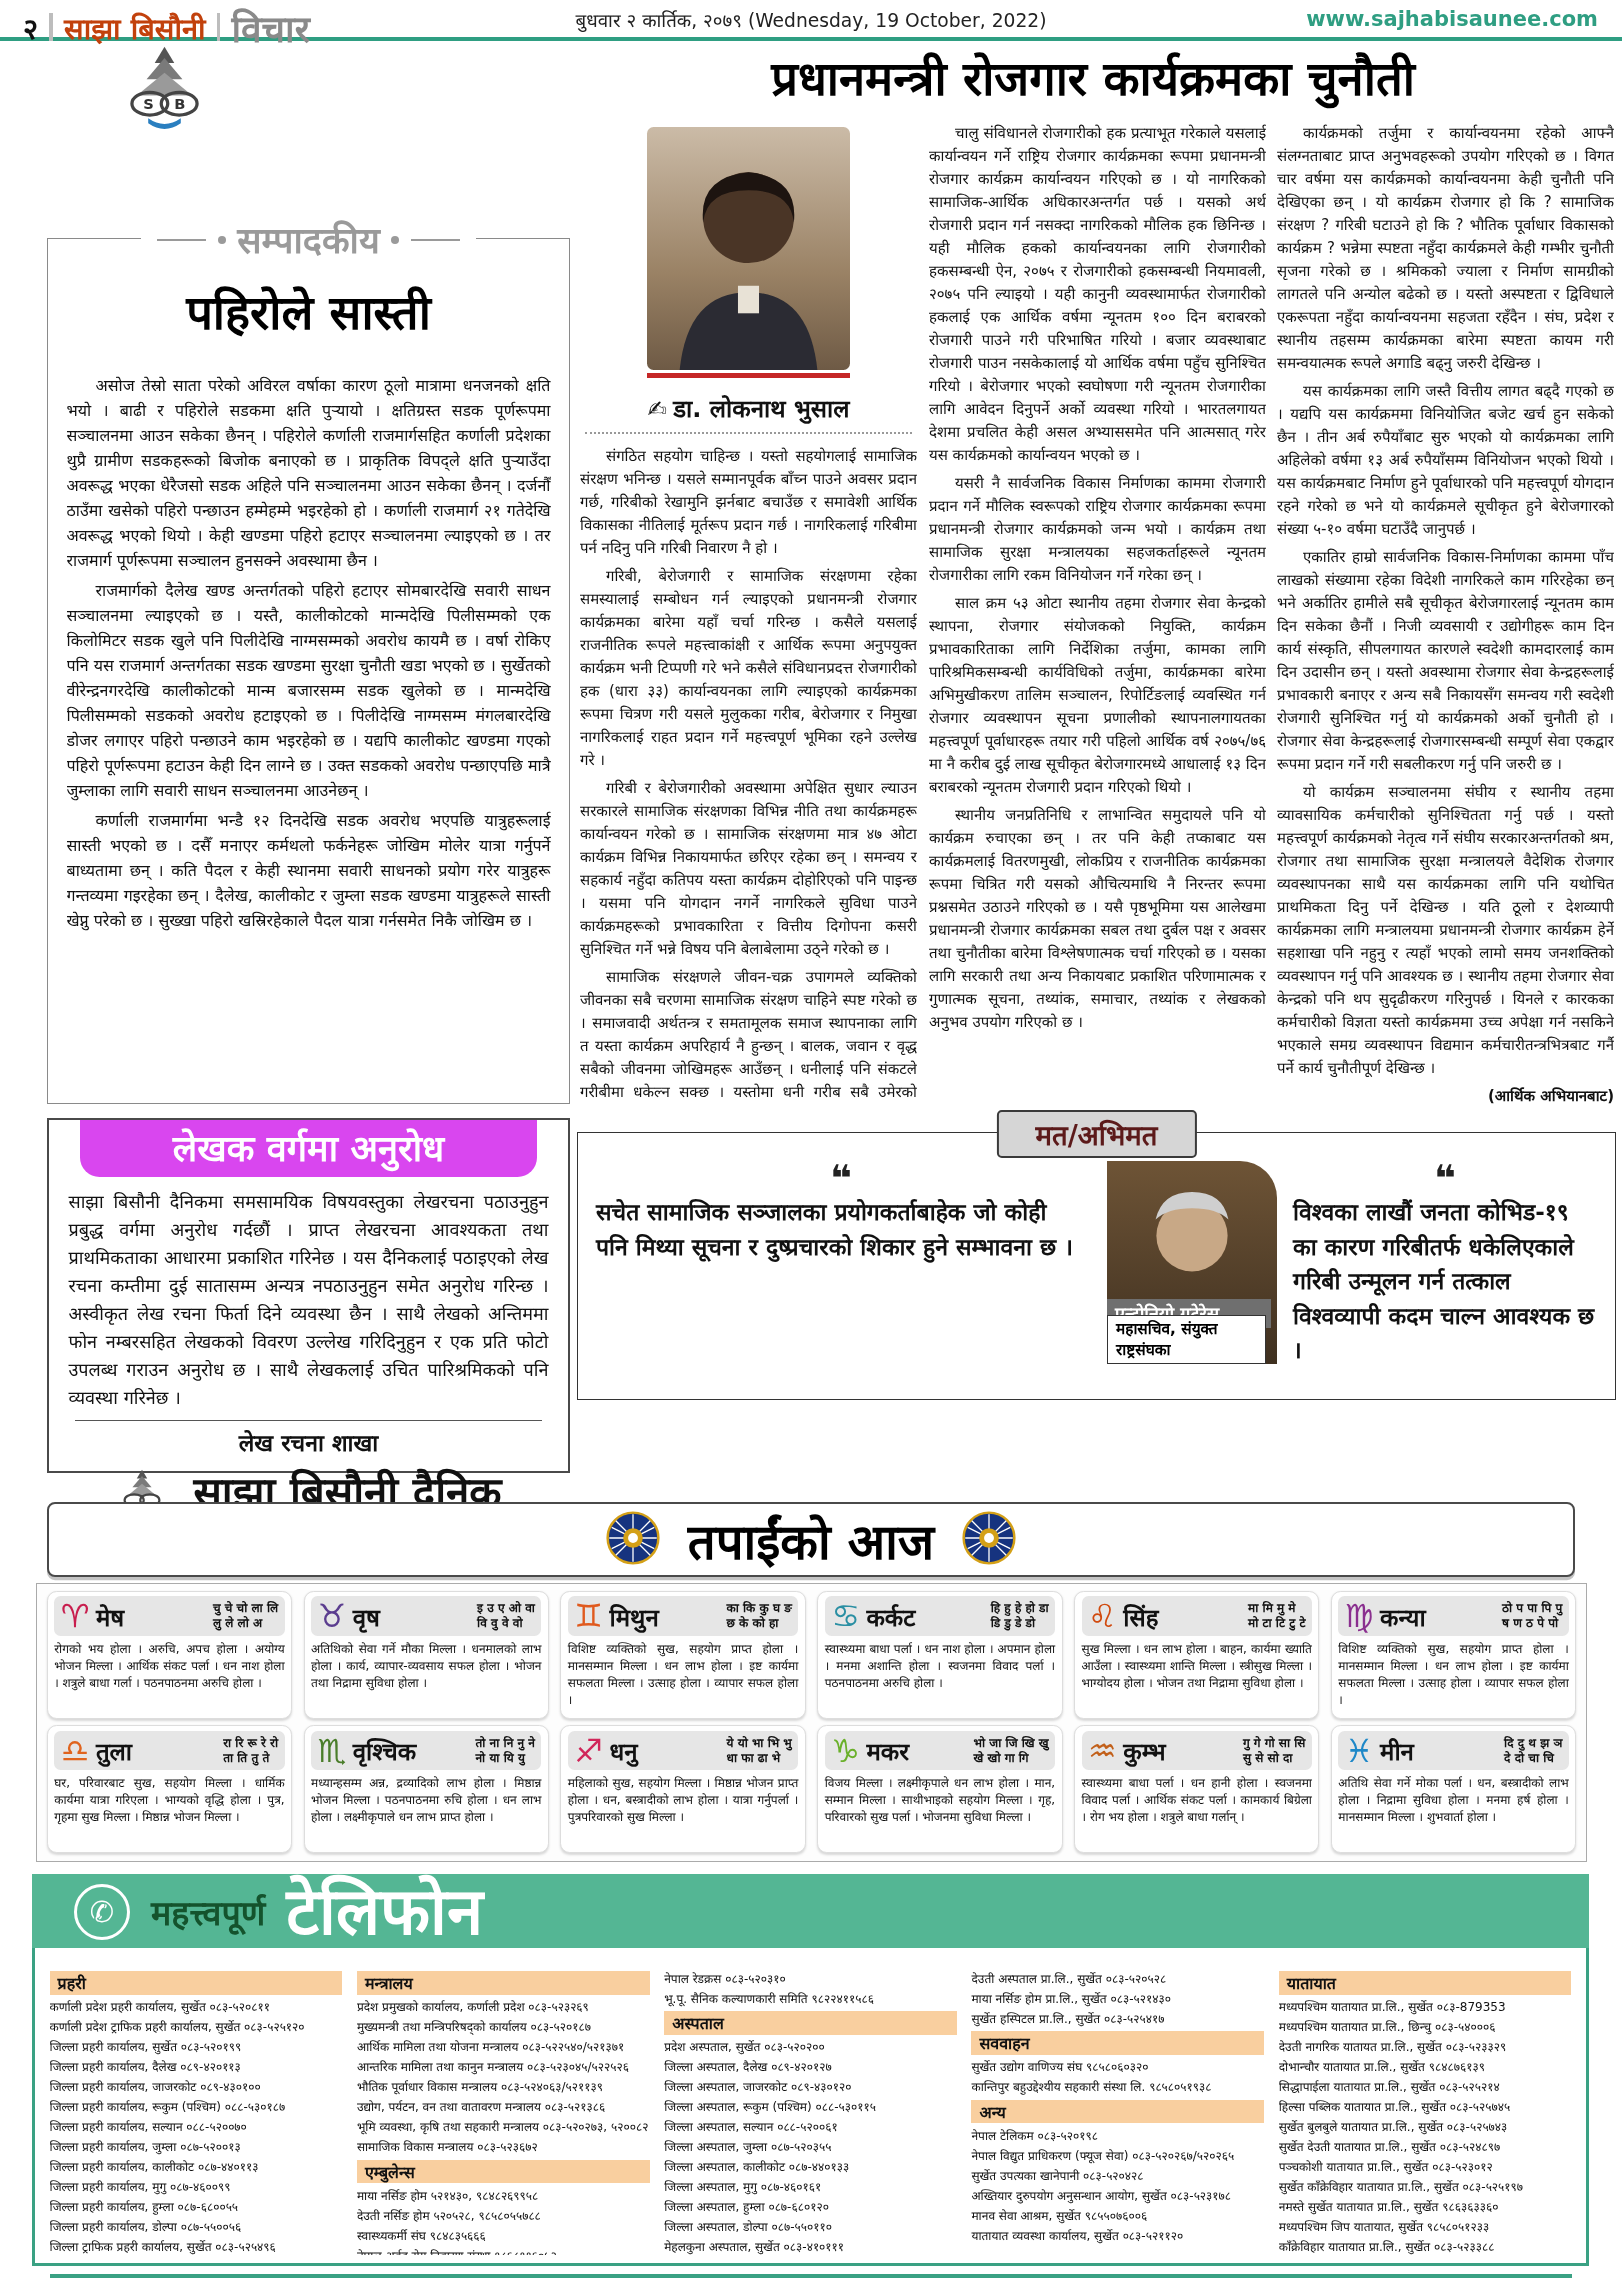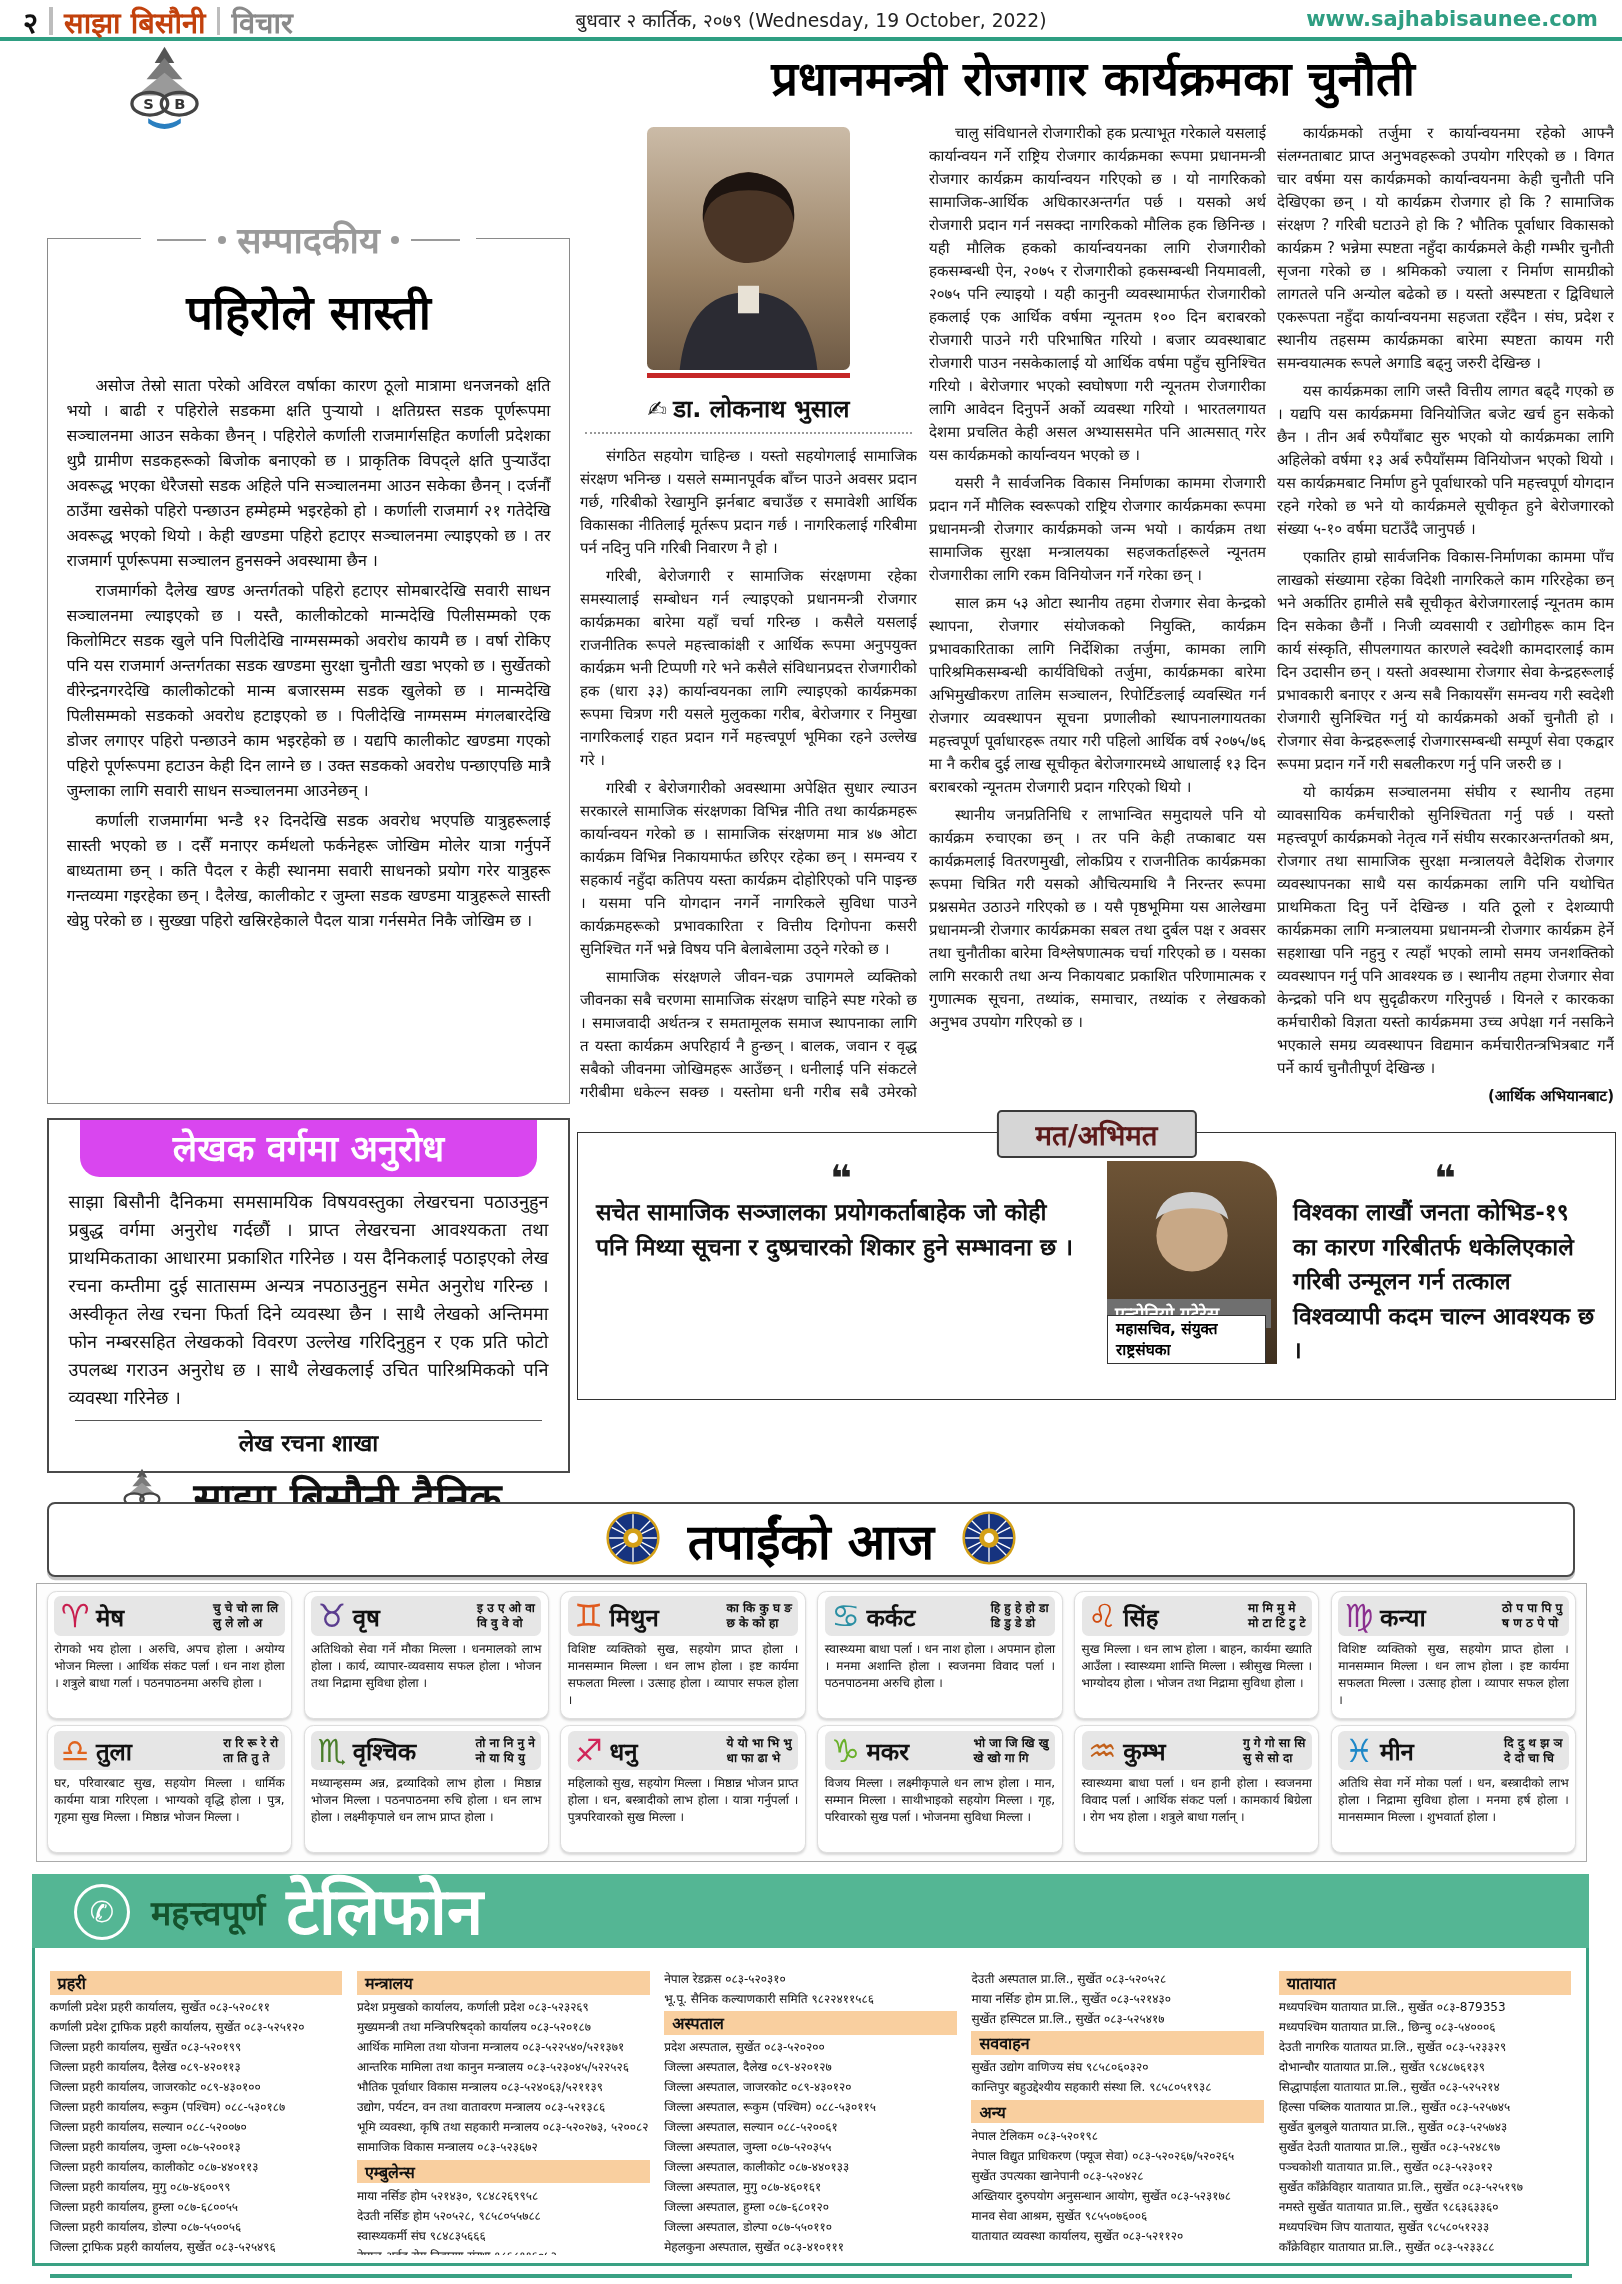--- a/index.html
+++ b/index.html
@@ -4,21 +4,21 @@
 <style>
   html,body{margin:0;padding:0;background:#e8e8e8;}
   .page{position:relative;width:1622px;height:2284px;background:#ffffff;overflow:hidden;
         font-family:"DejaVu Sans",sans-serif;color:#111;}
   
   .masthead{position:absolute;top:0;left:0;width:1622px;height:37px;border-bottom:4px solid #2f9e82;}
   .mh-left{position:absolute;left:23px;top:1.6px;display:flex;align-items:center;gap:11.4px;}
   .mh-page{font-size:29px;font-weight:bold;color:#111;}
   .mh-sep{width:3.2px;height:27.6px;background:#bdbdbd;}
   .mh-paper{font-size:29px;font-weight:bold;color:#c2410c;}
-  .mh-section{font-size:29px;font-weight:bold;color:#8a8a8a;}
+  .mh-section{font-size:37px;font-weight:bold;color:#8a8a8a;}
   .mh-date{position:absolute;left:0;right:0;top:6.5px;text-align:center;font-size:18.7px;color:#222;}
   .mh-url{position:absolute;right:24px;top:6.5px;font-size:21px;font-weight:bold;color:#2f9e82;text-decoration:none;}
   
   .logo{position:absolute;left:114px;top:45px;width:101px;height:88px;}
   
   .headline{position:absolute;left:572px;top:52px;width:1042px;text-align:center;
             font-size:47px;font-weight:bold;color:#000;line-height:1.15;}
   
   .ed-wrap{position:absolute;left:47px;top:204px;width:523px;height:900px;}
   .ed-box{position:absolute;top:34px;left:0;right:0;bottom:0;border:1.6px solid #8a8a8a;}
@@ -55,21 +55,21 @@
   .op-quote{flex:1;padding-top:1.6px;}
   .q-mark{font-size:37px;font-weight:bold;text-align:center;line-height:0.9;color:#222;}
   .q-text{font-size:23px;font-weight:bold;line-height:1.5;color:#111;}
   
   .req-box{position:absolute;left:47px;top:1118px;width:523px;height:355px;border:2.4px solid #4a4a4a;background:#fff;box-sizing:border-box;}
   .req-head{margin:0 auto;width:88%;height:57px;line-height:57px;background:#d946ef;color:#fff;text-align:center;
             font-size:36px;font-weight:bold;border-radius:0 0 19.5px 19.5px;}
   .req-body{padding:11.4px 19.5px 0;font-size:18px;line-height:28px;text-align:justify;}
   .req-div{width:90%;margin:8px auto 4.9px;border-top:1.6px solid #555;}
   .req-dept{text-align:center;font-size:23px;font-weight:bold;}
-  .req-brandrow{display:flex;align-items:flex-start;justify-content:center;gap:24px;margin-top:10px;}
+  .req-brandrow{display:flex;align-items:flex-end;justify-content:center;gap:24px;margin-top:4px;}
   .req-brand{font-size:42px;font-weight:bold;}
   .req-email{text-align:center;font-size:22px;font-style:italic;font-family:"Liberation Serif",serif;}
   
   .h-titlebar{position:absolute;left:47px;top:1502px;width:1528px;height:75px;background:#fff;border:2.4px solid #4a4a4a;
               border-radius:8px;box-shadow:0 3.2px 0 #c4c4c4;display:flex;align-items:center;justify-content:center;gap:27.6px;box-sizing:border-box;}
   .h-title{font-size:49px;font-weight:bold;color:#000;}
   .h-frame{position:absolute;left:36px;top:1583px;width:1551px;height:279px;border:1.6px solid #aaa;background:#fdfdfd;
            box-sizing:border-box;padding:6.5px 9.7px;}
   .h-grid{display:grid;grid-template-columns:repeat(6,1fr);grid-auto-rows:128px;gap:6.5px 11.4px;height:100%;}
   .h-card{background:#fff;border:0.8px solid #ddd;border-radius:9.7px;box-shadow:0 1.6px 2.4px rgba(0,0,0,0.15);

